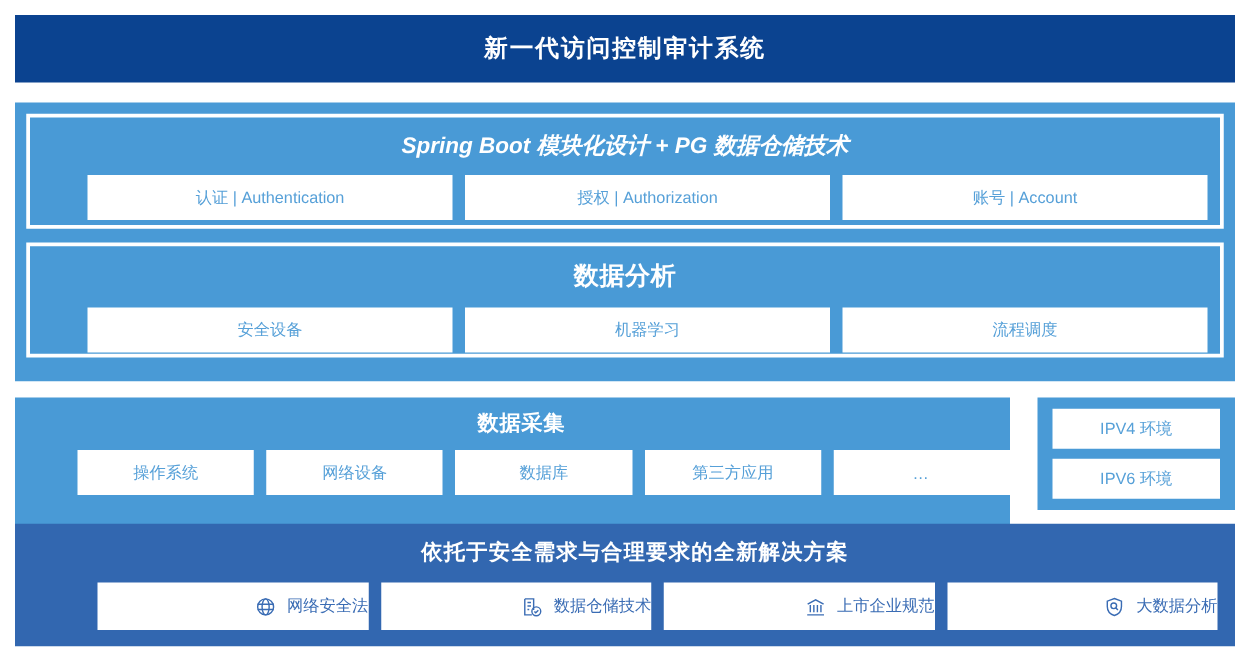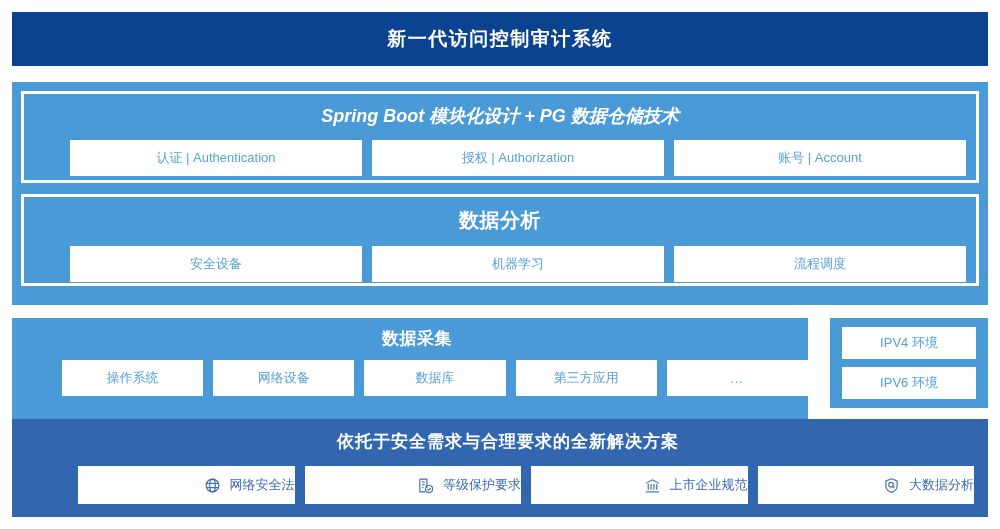--- a/index.html
+++ b/index.html
@@ -164,21 +164,21 @@
           <svg width="17" height="17" viewBox="0 0 24 24" fill="none" stroke="#3a6cb4" stroke-width="1.6">
             <path d="M4 3h10v12.5"></path>
             <path d="M4 3v18h8"></path>
             <line x1="7" y1="7" x2="11" y2="7"></line>
             <line x1="7" y1="11" x2="11" y2="11"></line>
             <line x1="7" y1="15" x2="9" y2="15"></line>
             <circle cx="17" cy="17" r="5"></circle>
             <path d="M14.8 17.1l1.6 1.6 2.9-3"></path>
           </svg>
         </span>
-        <span>等级保护要求</span>
+        <span>数据仓储技术</span>
       </div>
 
       <div class="chip-icon">
         <span class="ico">
           <svg width="17" height="17" viewBox="0 0 24 24" fill="none" stroke="#3a6cb4" stroke-width="1.6">
             <path d="M3 9l9-5 9 5"></path>
             <line x1="2.5" y1="21" x2="21.5" y2="21"></line>
             <line x1="6" y1="10" x2="6" y2="18"></line>
             <line x1="10" y1="10" x2="10" y2="18"></line>
             <line x1="14" y1="10" x2="14" y2="18"></line>

